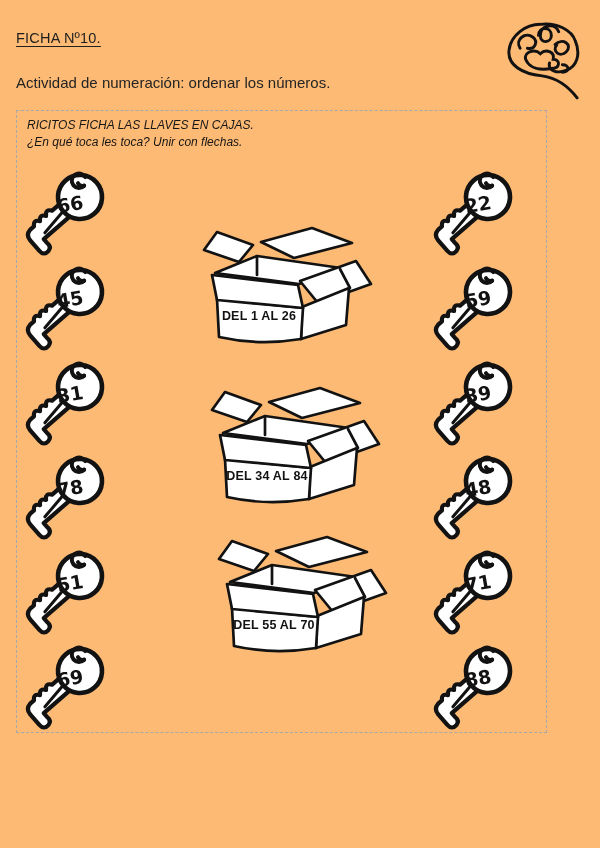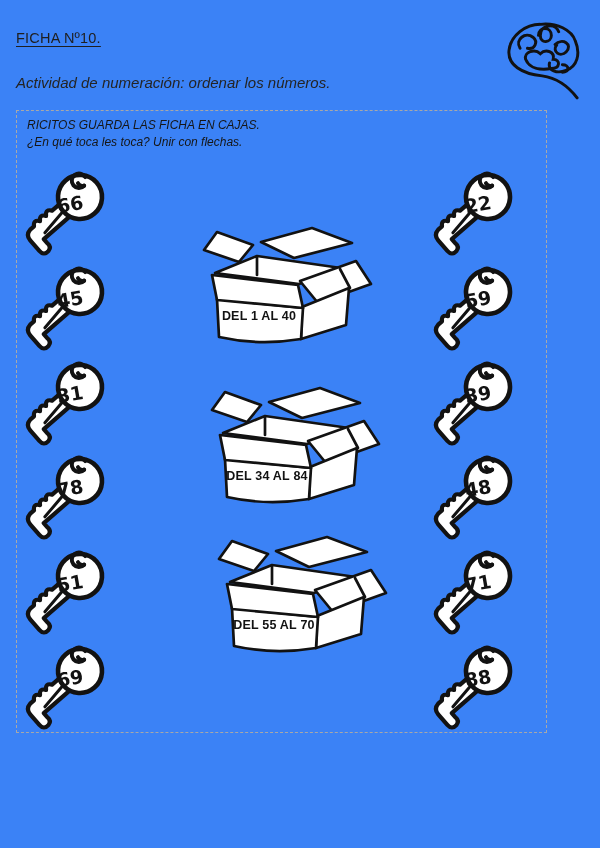--- a/index.html
+++ b/index.html
@@ -1,20 +1,20 @@
 <!DOCTYPE html>
 <html><head>
 <meta charset="utf-8">
 <style>
   html,body{margin:0;padding:0;background:#fff;}
-  .page{position:relative;width:600px;height:848px;background:#3b82f6;overflow:hidden;
+  .page{position:relative;width:600px;height:848px;background:#fdba74;overflow:hidden;
         font-family:"Liberation Sans",sans-serif;color:#121212;}
   .title{position:absolute;left:16px;top:30px;margin:0;font-size:14.5px;font-weight:400;
          color:#1f1f1f;text-decoration:underline;text-underline-offset:3px;letter-spacing:.2px;}
-  .subtitle{position:absolute;left:16px;top:74px;margin:0;font-size:15px;color:#242424;font-style:italic;}
+  .subtitle{position:absolute;left:16px;top:74px;margin:0;font-size:15px;color:#242424;}
   .brain{position:absolute;left:498px;top:12px;width:92px;height:90px;}
   .frame{position:absolute;left:16px;top:110px;width:529px;height:621px;border:1px dashed #a8a8a8;}
   .instructions{position:absolute;left:27px;top:117px;font-style:italic;font-size:12px;
                 color:#161616;line-height:17px;}
   .instructions p{margin:0;}
   .key{position:absolute;width:102px;height:95px;}
   .key svg{position:absolute;left:0;top:0;width:100%;height:100%;}
   .key .num{position:absolute;left:44px;top:26px;width:40px;text-align:center;font-size:19px;
             font-weight:700;color:#121212;transform:rotate(-10deg);
             font-family:"DejaVu Sans",sans-serif;}
@@ -74,21 +74,21 @@
     <svg viewBox="0 0 100 95" width="92" height="90">
         <use href="#sym-brain"></use>
       </svg>
   </span>
 
   <p class="subtitle">Actividad de numeración: ordenar los números.</p>
 
   <div class="frame"></div>
 
   <div class="instructions">
-    <p>RICITOS GUARDA LAS FICHA EN CAJAS.</p>
+    <p>RICITOS FICHA LAS LLAVES EN CAJAS.</p>
     <p>¿En qué toca les toca? Unir con flechas.</p>
   </div>
 
   <div class="key kl r1">
     <svg viewBox="0 0 102 95">
         <use href="#sym-key"></use>
       </svg>
     <span class="num">66</span>
   </div>
   <div class="key kl r2">
@@ -156,21 +156,21 @@
     <svg viewBox="0 0 102 95">
         <use href="#sym-key"></use>
       </svg>
     <span class="num">88</span>
   </div>
 
   <div class="box b1">
     <svg viewBox="0 0 190 125">
         <use href="#sym-box"></use>
       </svg>
-    <span class="lbl">DEL 1 AL 40</span>
+    <span class="lbl">DEL 1 AL 26</span>
   </div>
   <div class="box b2">
     <svg viewBox="0 0 190 125">
         <use href="#sym-box"></use>
       </svg>
     <span class="lbl">DEL 34 AL 84</span>
   </div>
   <div class="box b3">
     <svg viewBox="0 0 190 125">
         <use href="#sym-box"></use>

